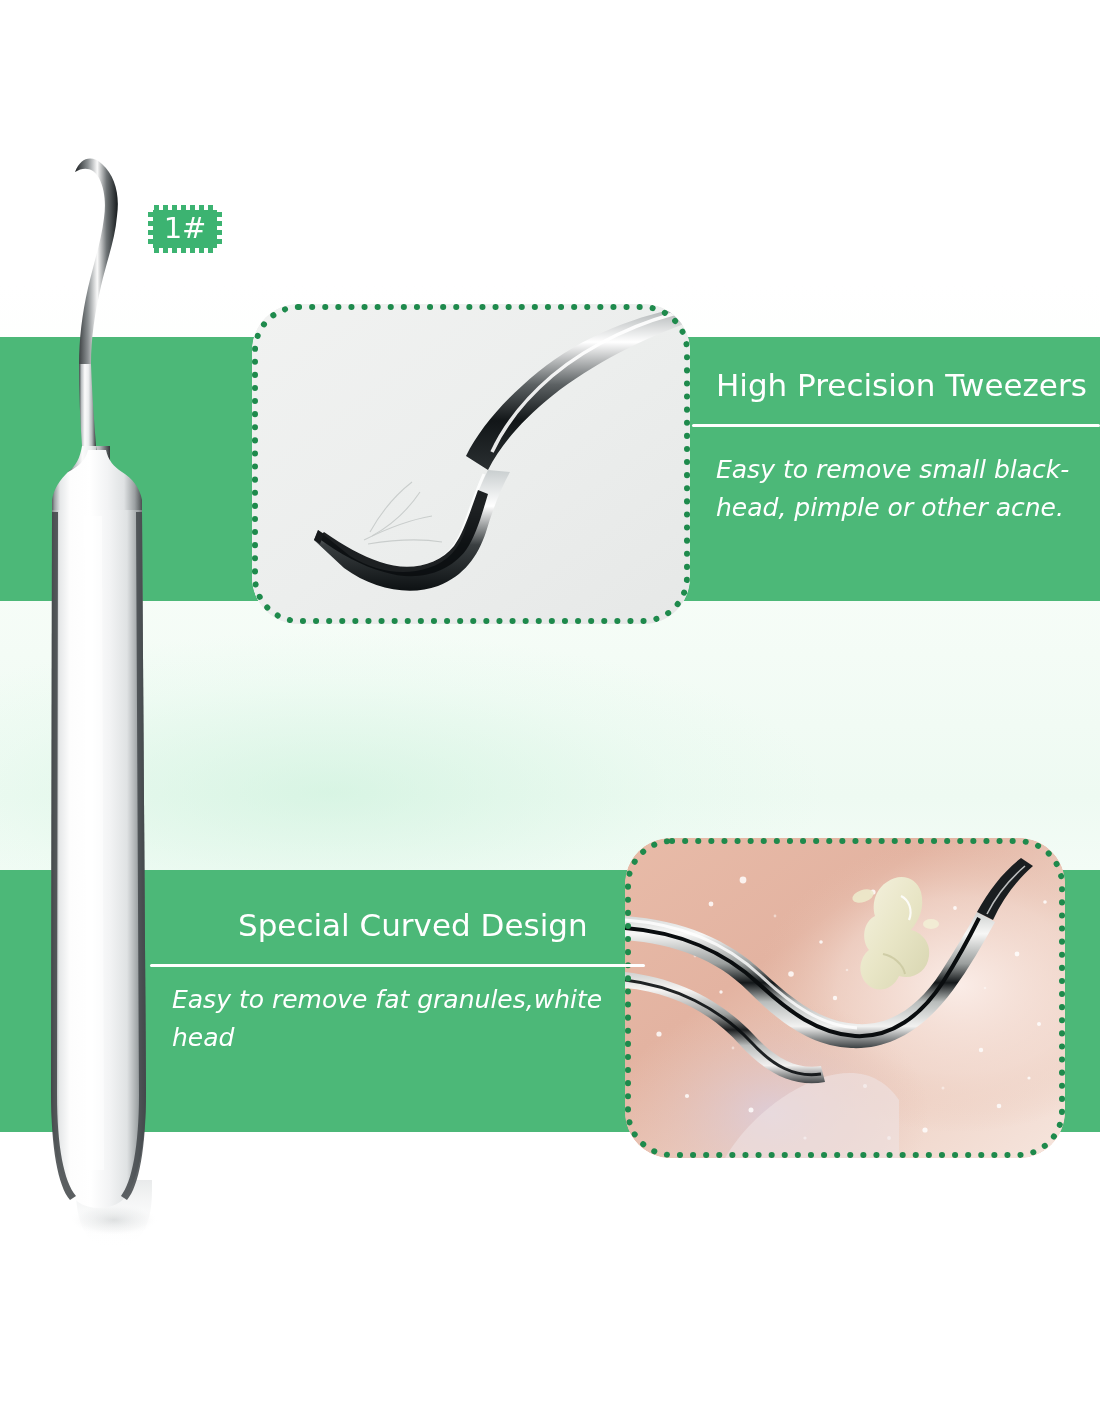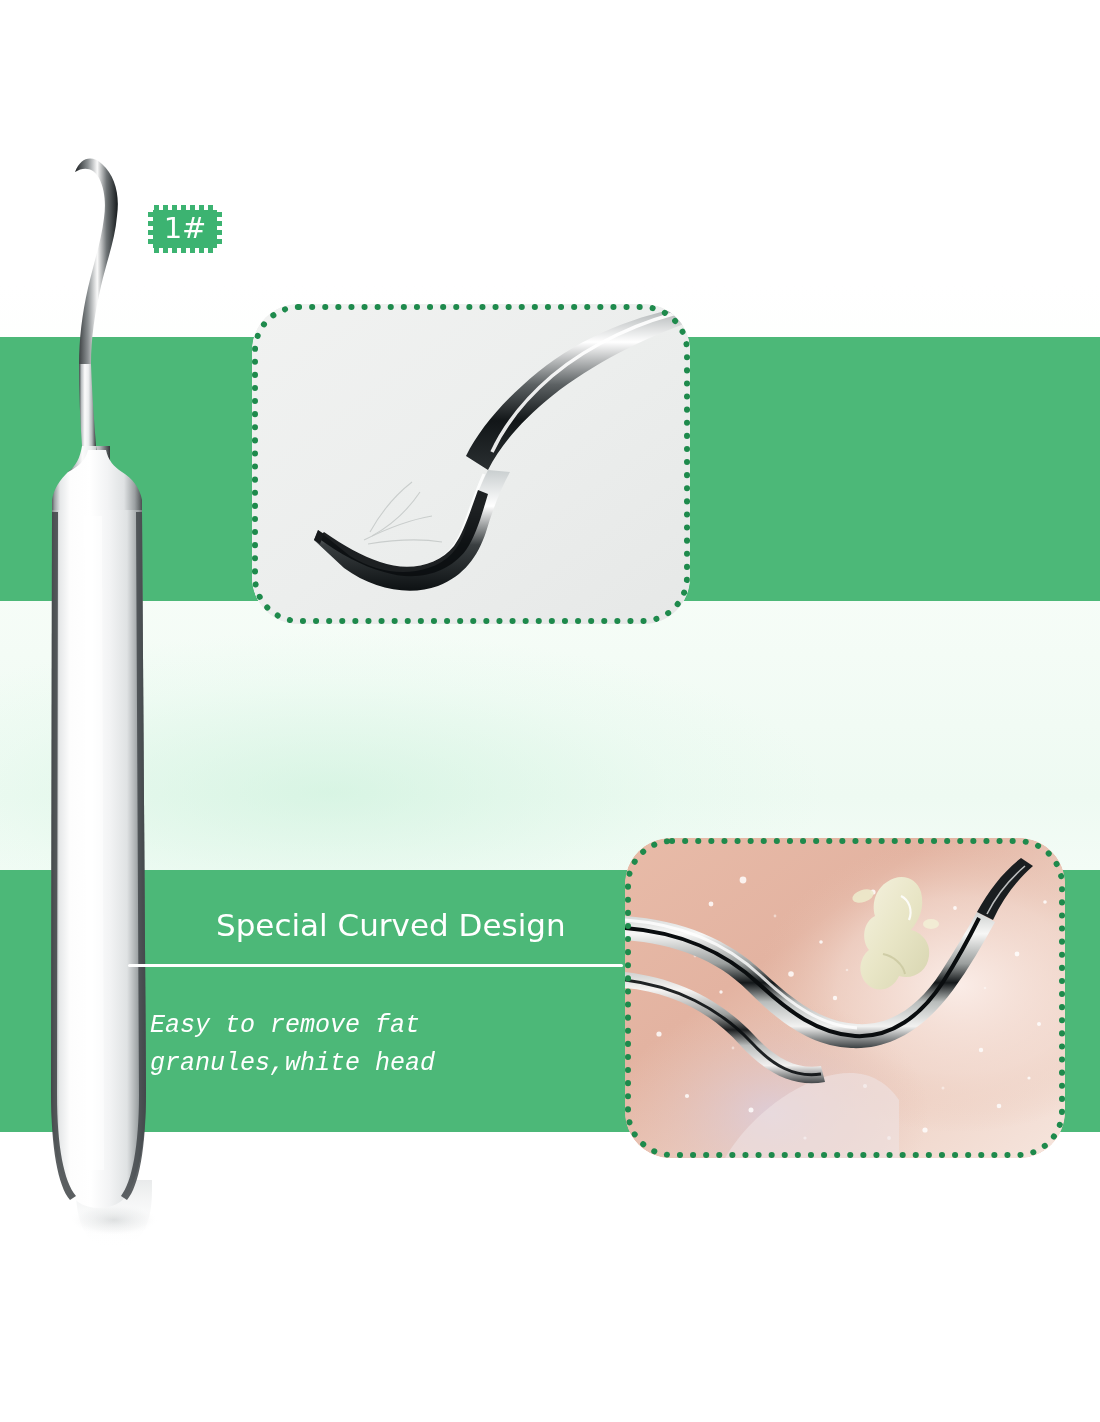--- a/index.html
+++ b/index.html
@@ -154,36 +154,35 @@
     width: 408px;
   }
   .feature-one .fdesc {
     padding-left: 24px;
     margin-top: 24px;
     width: 380px;
   }
 
   
   .feature-two {
-    left: 136px; top: 908px;
+    left: 158px; top: 908px;
     width: 480px;
     text-align: left;
   }
   .feature-two .ftitle {
     padding-left: 80px;
   }
   .feature-two .rule {
     margin: 22px 0 0 -8px;
     width: 495px;
   }
   .feature-two .fdesc {
     padding-left: 14px;
-    margin-top: 40px;
+    margin-top: 14px;
     width: 500px;
-    font-family: Liberation Mono, monospace;
   }
 </style>
 </head>
 <body>
 
 <div class="page">
 
   <div class="bg-wash"></div>
   <div class="bg-wash2"></div>
 
@@ -517,20 +516,28 @@
         <ellipse cx="306" cy="86" rx="8" ry="5" fill="#f2f0d6" opacity="0.85"></ellipse>
       </svg>
     </div>
     <div class="dots-frame">
       <svg viewBox="0 0 440 320" preserveAspectRatio="none" xmlns="http://www.w3.org/2000/svg">
         <rect x="3" y="3" width="434" height="314" rx="44" ry="44" fill="none" stroke="#1e8a4c" stroke-width="6" stroke-linecap="round" stroke-dasharray="0.1 13"></rect>
       </svg>
     </div>
   </div>
 
+  <div class="feature feature-one">
+    <div class="ftitle">High Precision Tweezers</div>
+    <div class="rule"></div>
+    <div class="fdesc">
+      <div>Easy to remove small black-</div>
+      <div>head, pimple or other acne.</div>
+    </div>
+  </div>
 
   <div class="feature feature-two">
     <div class="ftitle">Special Curved Design</div>
     <div class="rule"></div>
     <div class="fdesc">
       <div>Easy to remove fat granules,white head</div>
     </div>
   </div>
 
 </div>

